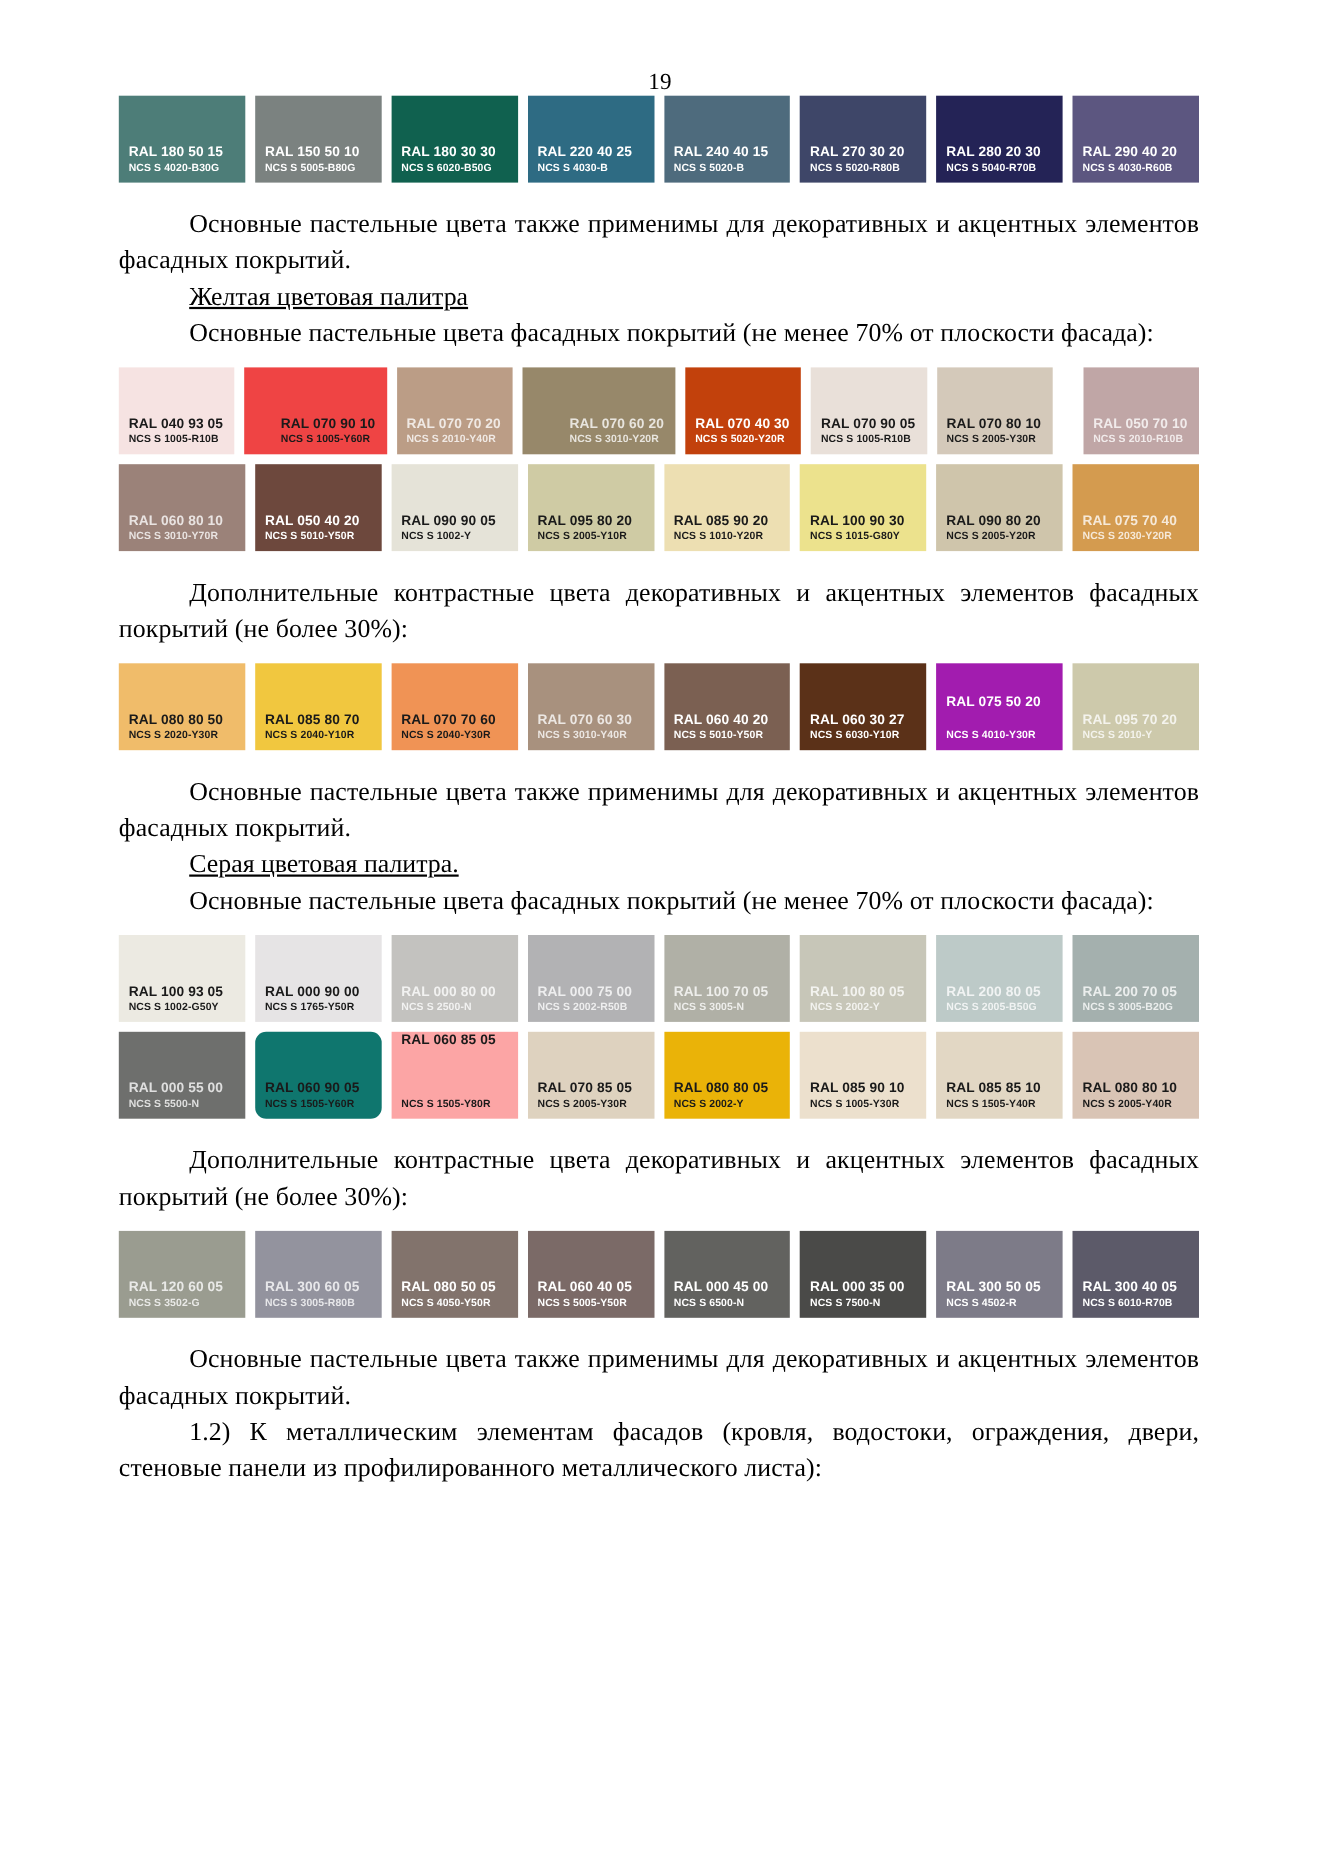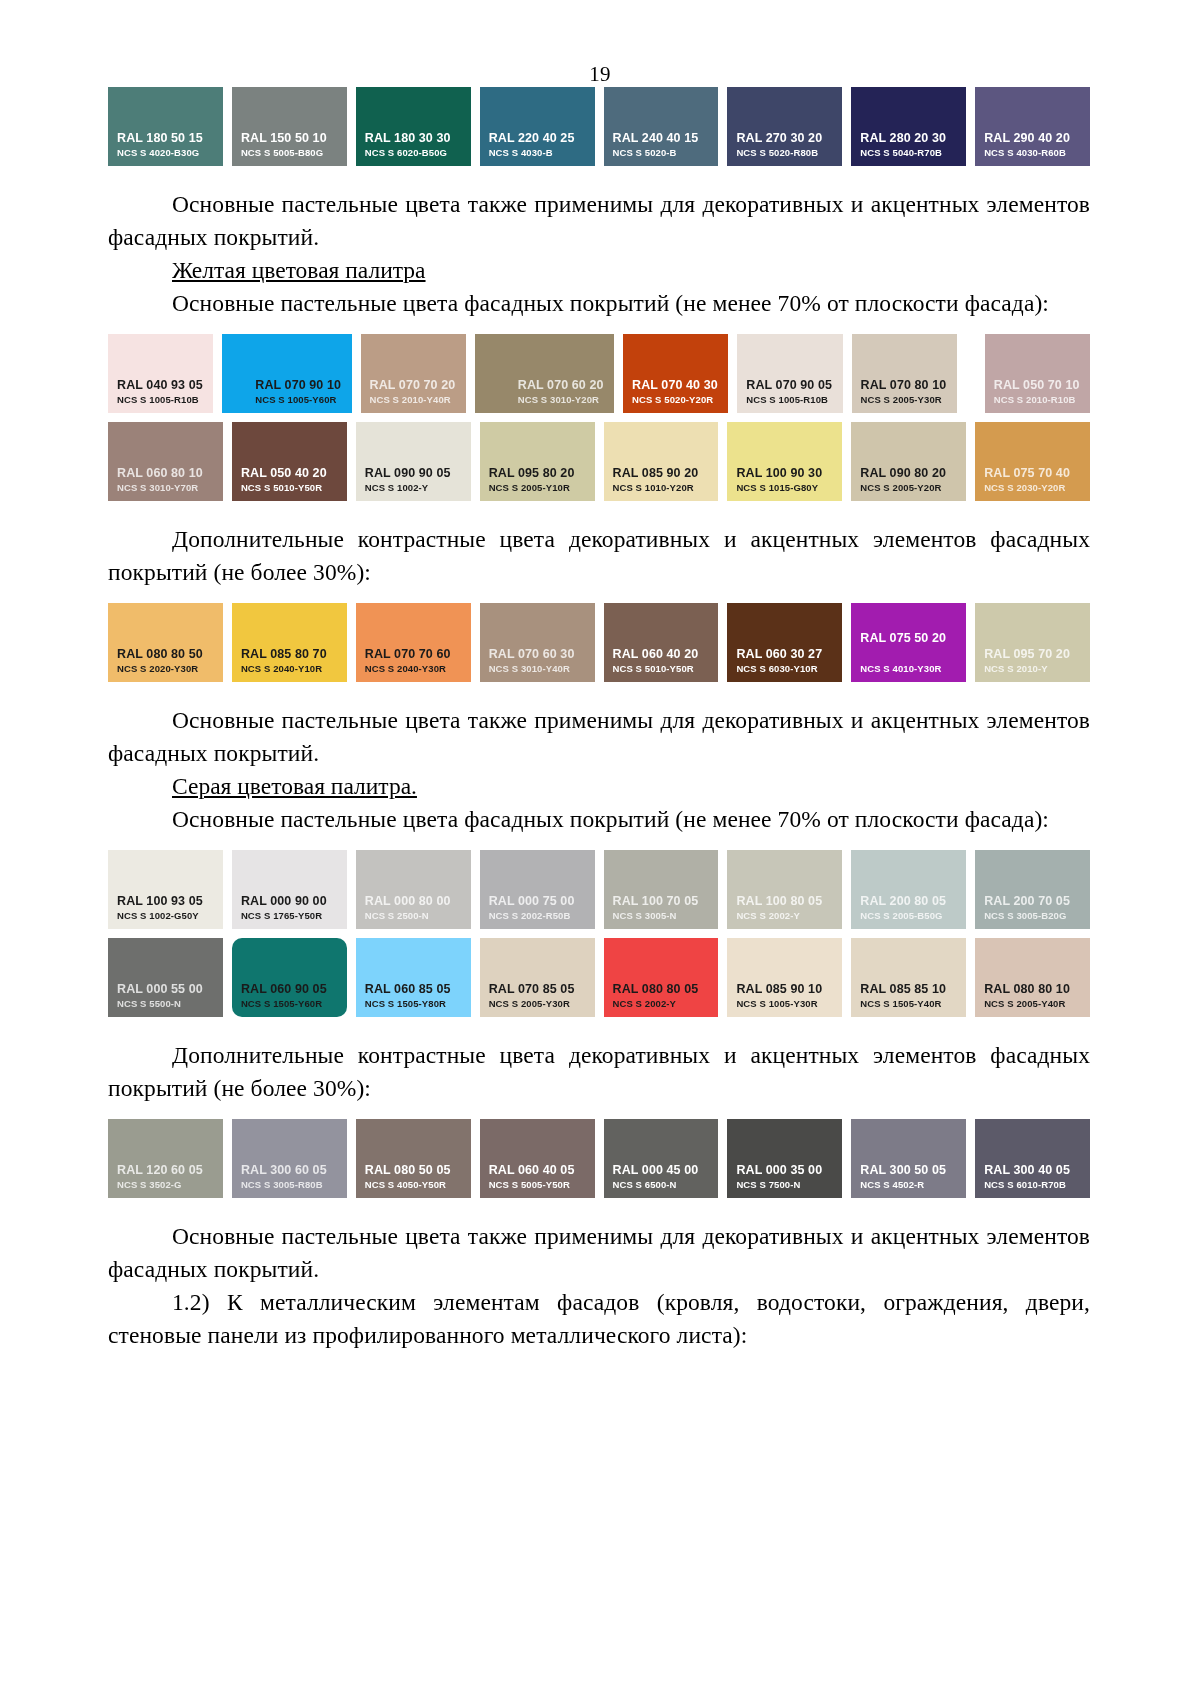--- a/index.html
+++ b/index.html
@@ -151,21 +151,21 @@
     <p class="para">Основные пастельные цвета фасадных покрытий (не менее 70% от плоскости фасада):</p>
 
     <div class="spacer-sm"></div>
 
     <div class="grid-block">
       <div class="swatch-row">
           <div class="swatch light" style="background: rgb(246, 227, 226);">
             <div class="ral">RAL 040 93 05</div>
             <div class="ncs">NCS S 1005-R10B</div>
           </div>
-          <div class="swatch light" style="background: #0ea5e9; padding-left: 24px;">
+          <div class="swatch light" style="background: #ef4444; padding-left: 24px;">
             <div class="ral">RAL 070 90 10</div>
             <div class="ncs">NCS S 1005-Y60R</div>
           </div>
           <div class="swatch faint" style="background: rgb(187, 157, 134);">
             <div class="ral">RAL 070 70 20</div>
             <div class="ncs">NCS S 2010-Y40R</div>
           </div>
           <div class="swatch faint" style="background: rgb(151, 136, 106); padding-left: 34px;">
             <div class="ral">RAL 070 60 20</div>
             <div class="ncs">NCS S 3010-Y20R</div>
@@ -315,29 +315,29 @@
       <div class="row-gap"></div>
       <div class="swatch-row">
           <div class="swatch faint" style="background: rgb(110, 111, 109);">
             <div class="ral">RAL 000 55 00</div>
             <div class="ncs">NCS S 5500-N</div>
           </div>
           <div class="swatch light" style="background: #0f766e; border-radius: 10px;">
             <div class="ral">RAL 060 90 05</div>
             <div class="ncs">NCS S 1505-Y60R</div>
           </div>
-          <div class="swatch light" style="background: #7dd3fc;">
+          <div class="swatch light" style="background: #fca5a5; justify-content: space-between;">
             <div class="ral">RAL 060 85 05</div>
             <div class="ncs">NCS S 1505-Y80R</div>
           </div>
           <div class="swatch light" style="background: rgb(222, 210, 191);">
             <div class="ral">RAL 070 85 05</div>
             <div class="ncs">NCS S 2005-Y30R</div>
           </div>
-          <div class="swatch light" style="background: #ef4444;">
+          <div class="swatch light" style="background: #eab308;">
             <div class="ral">RAL 080 80 05</div>
             <div class="ncs">NCS S 2002-Y</div>
           </div>
           <div class="swatch light" style="background: rgb(236, 224, 205);">
             <div class="ral">RAL 085 90 10</div>
             <div class="ncs">NCS S 1005-Y30R</div>
           </div>
           <div class="swatch light" style="background: rgb(226, 215, 196);">
             <div class="ral">RAL 085 85 10</div>
             <div class="ncs">NCS S 1505-Y40R</div>

